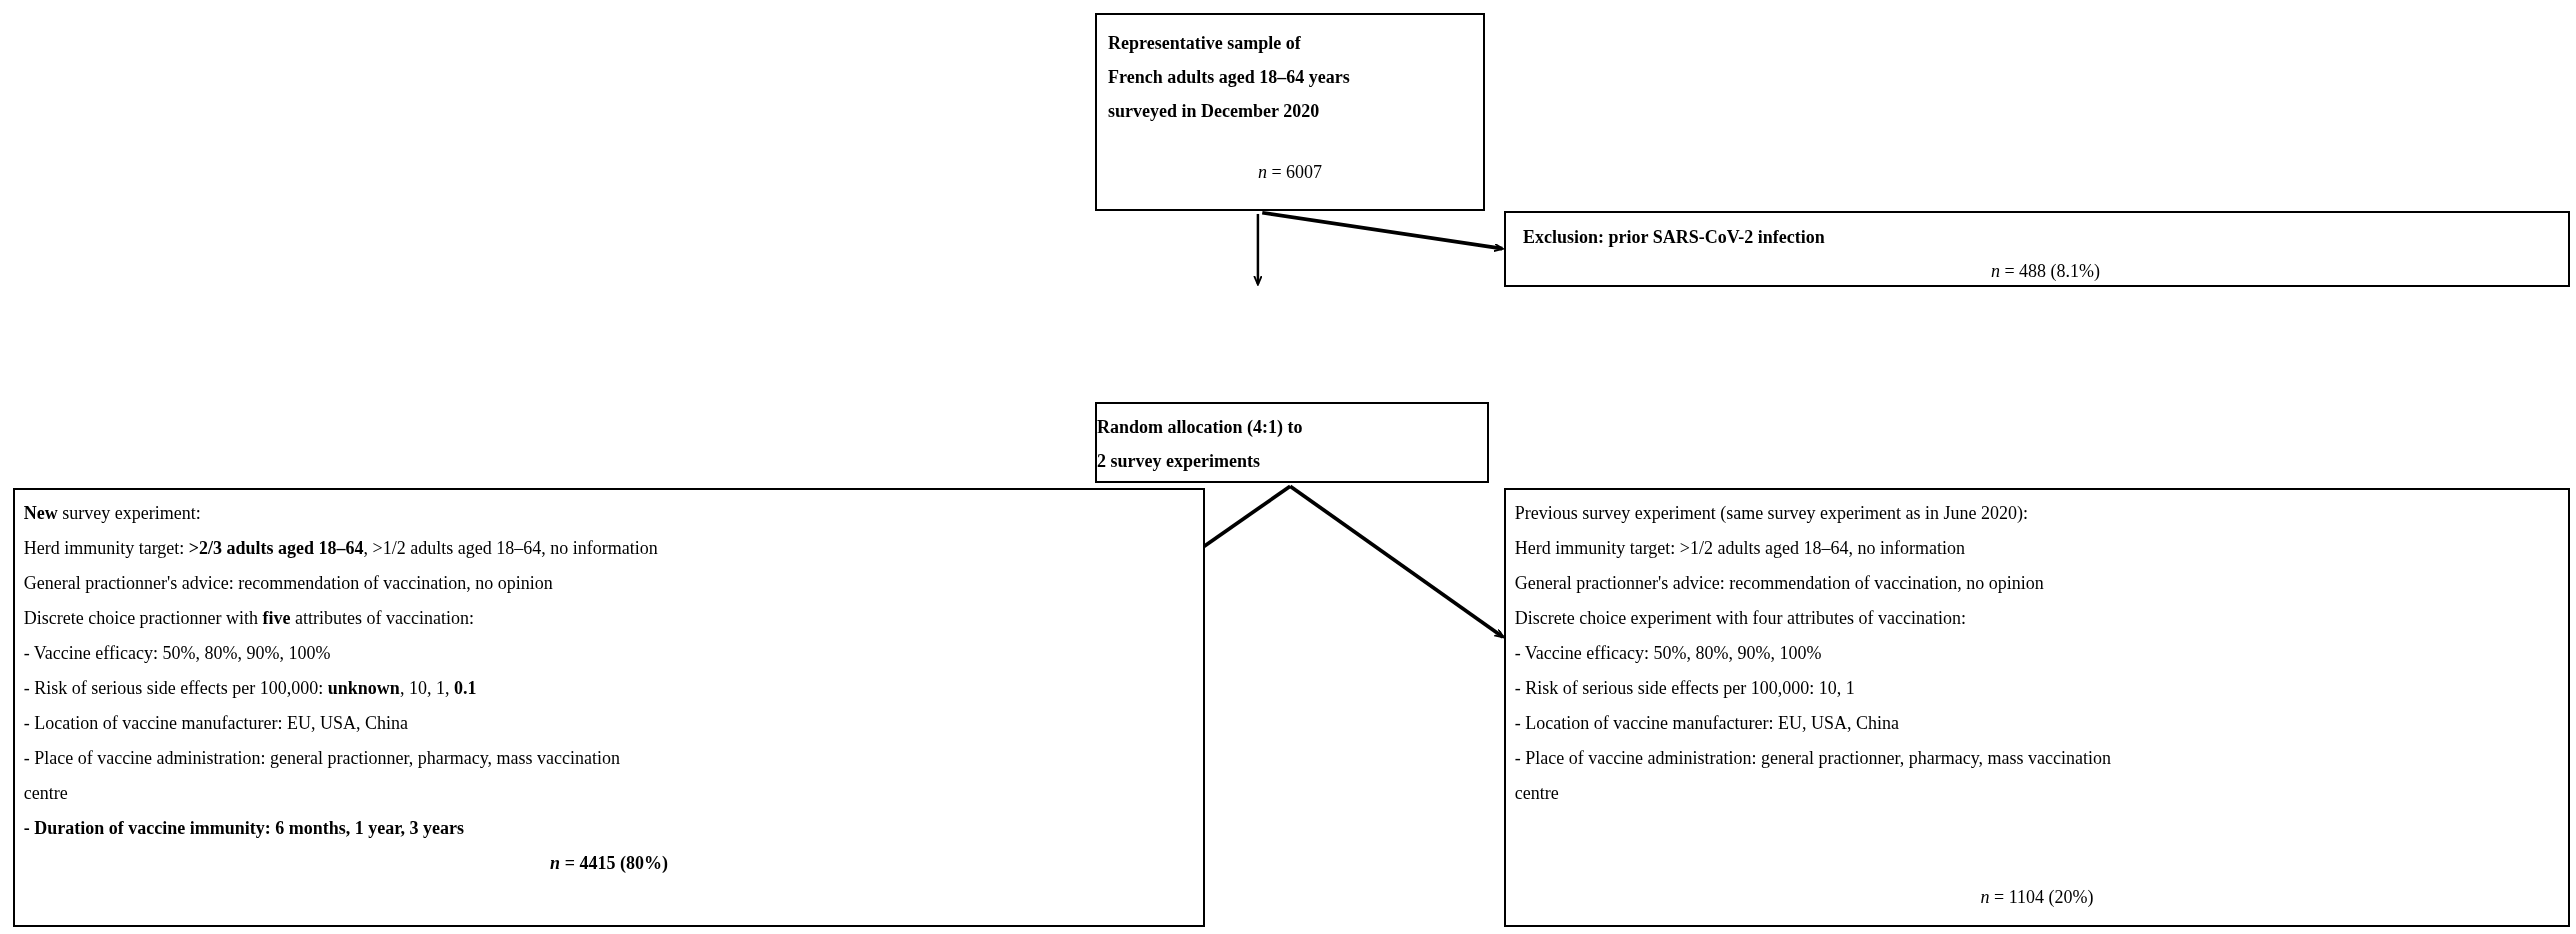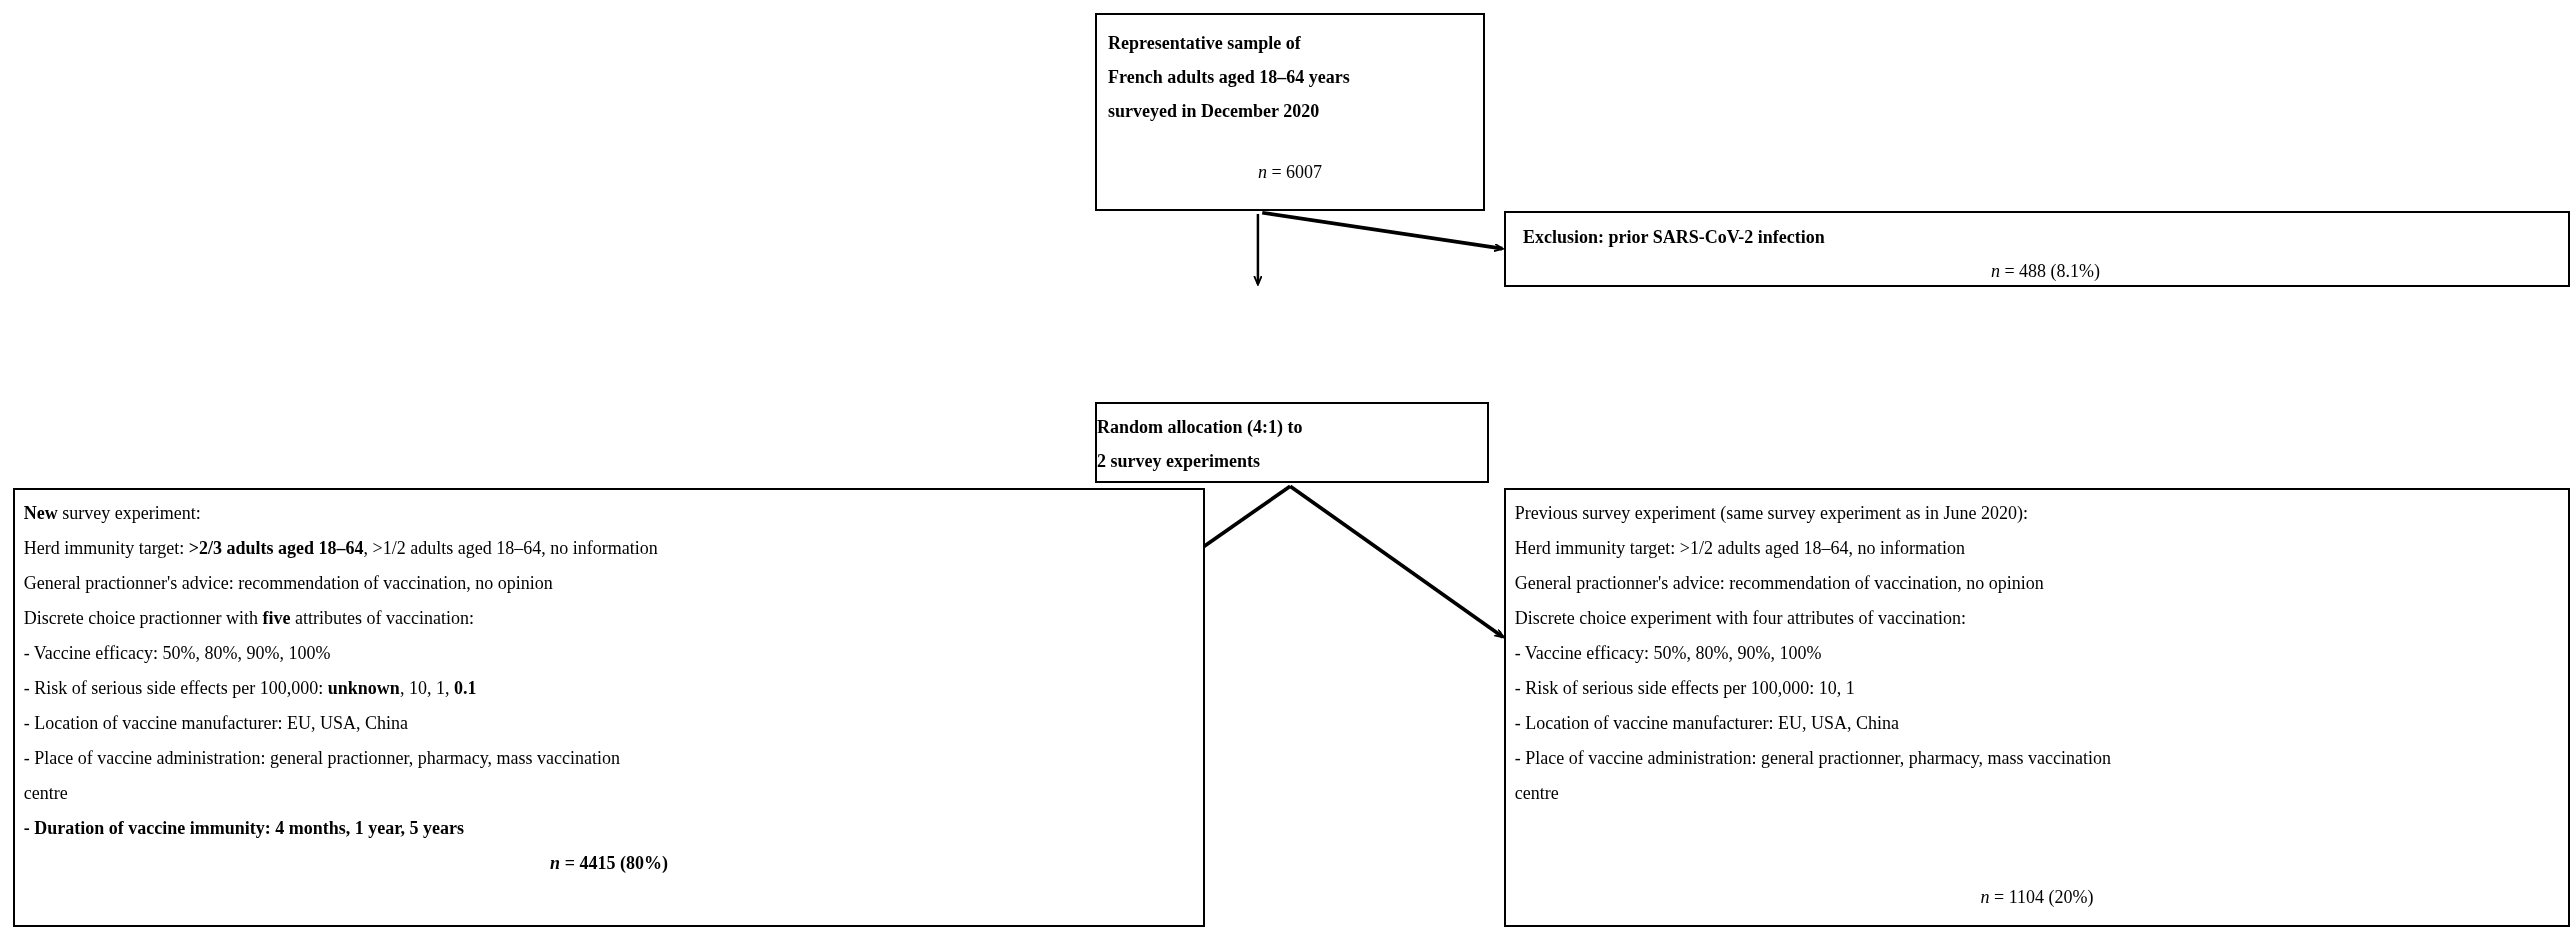--- a/index.html
+++ b/index.html
@@ -151,21 +151,21 @@
 
       <div class="row-line">
         <span>- Place of vaccine administration: general practionner, pharmacy, mass vaccination</span>
       </div>
 
       <div class="row-line">
         <span>centre</span>
       </div>
 
       <div class="row-line">
-        <b class="em">- Duration of vaccine immunity: 4 months, 1 year, 5 years</b>
+        <b class="em">- Duration of vaccine immunity: 6 months, 1 year, 3 years</b>
       </div>
 
       <div class="nfoot nfoot-left">
         <b class="em"><i class="v">n</i><span> = 4415 (80%)</span></b>
       </div>
     </div>
   </div>
 
   <div class="box" id="right-box">
     <div class="pad">

